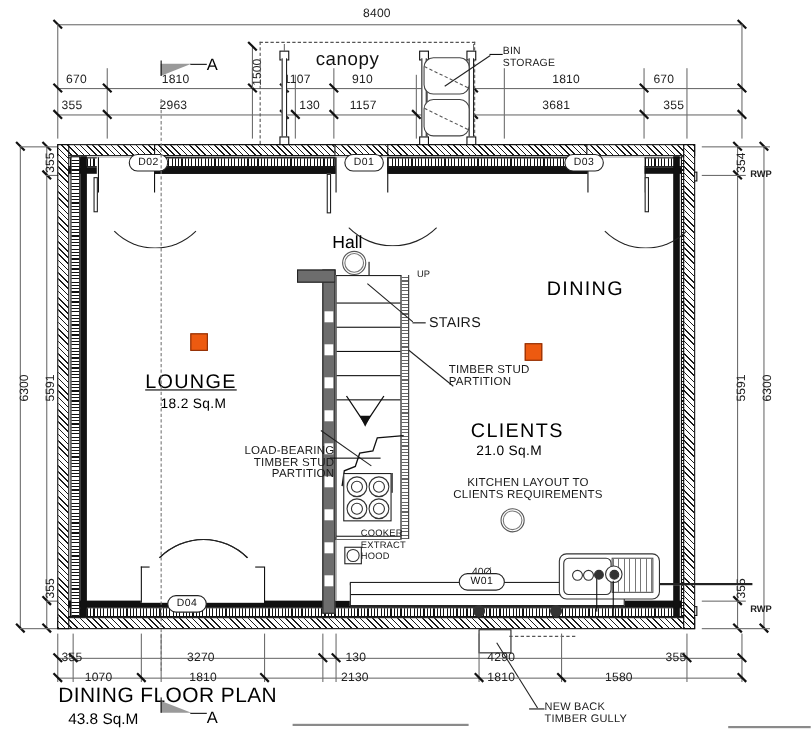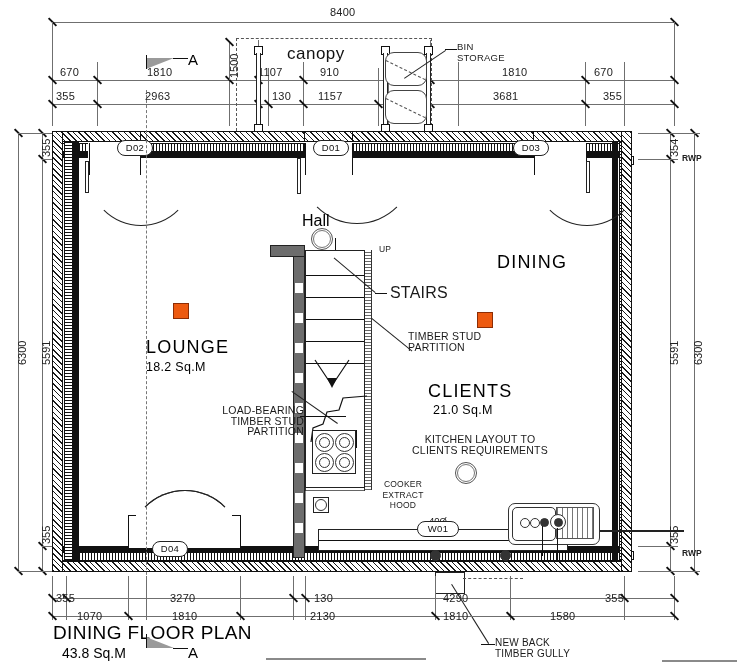--- a/index.html
+++ b/index.html
@@ -306,21 +306,21 @@
     <path d="M27 30 L22 20 L32 20 Z" fill="#111"></path>
   </svg>
 
   <svg class="abs" style="left:303px;top:390px;" width="66" height="60">
     <path d="M64 6 L40 8 L36 20 L24 22 L20 34 L10 38 L8 52" stroke="#111" stroke-width="1.2" fill="none"></path>
   </svg>
 
   <div class="vlb" style="left:335px;top:238px;height:12px;"></div>
   <div class="abs tiny" style="left:331px;top:244px;font-size:8.5px;">UP</div>
 
-  <div class="abs room" style="left:146px;top:337px;">LOUNGE</div>
+  <div class="abs room" style="left:132px;top:337px;text-decoration:underline;">LOUNGE</div>
   <div class="abs roomsm" style="left:146px;top:360px;">18.2 Sq.M</div>
 
   <div class="abs room" style="left:497px;top:252px;">DINING</div>
 
   <div class="abs room" style="left:428px;top:381px;">CLIENTS</div>
   <div class="abs roomsm" style="left:433px;top:403px;"></div>
   <div class="abs roomsm" style="left:433px;top:403px;">21.0 Sq.M</div>
 
   <div class="abs" style="left:302px;top:212px;font-size:16px;color:#000;">Hall</div>
 
@@ -332,21 +332,21 @@
   <div class="ring" style="left:455px;top:462px;width:20px;height:20px;">
     <span>HD</span>
   </div>
   <div class="ring" style="left:457px;top:464px;width:16px;height:16px;border-color:#777;"></div>
 
   <div class="orange" style="left:173px;top:303px;"></div>
   <div class="orange" style="left:477px;top:312px;"></div>
 
   <div class="hlb" style="left:375px;top:293px;width:12px;"></div>
   <div class="leader" style="left:375px;top:293px;width:54px;transform:rotate(-140deg);"></div>
-  <div class="abs note" style="left:390px;top:288px;font-size:16px;">STAIRS</div>
+  <div class="abs note" style="left:390px;top:288px;font-size:13px;">STAIRS</div>
 
   <div class="leader" style="left:372px;top:318px;width:52px;transform:rotate(39deg);"></div>
   <div class="abs note" style="left:408px;top:331px;font-size:10.5px;">TIMBER STUD
 PARTITION</div>
 
   <div class="leader" style="left:292px;top:391px;width:56px;transform:rotate(35deg);"></div>
   <div class="hlb" style="left:300px;top:416px;width:46px;"></div>
   <div class="abs note" style="left:194px;top:405px;font-size:10.5px;text-align:right;width:110px;">LOAD-BEARING
 TIMBER STUD
 PARTITION</div>
@@ -363,21 +363,21 @@
   <div class="burner" style="left:315px;top:453px;width:17px;height:17px;"></div>
   <div class="burner" style="left:335px;top:453px;width:17px;height:17px;"></div>
   <div class="burner" style="left:319px;top:437px;width:9px;height:9px;"></div>
   <div class="burner" style="left:339px;top:437px;width:9px;height:9px;"></div>
   <div class="burner" style="left:319px;top:457px;width:9px;height:9px;"></div>
   <div class="burner" style="left:339px;top:457px;width:9px;height:9px;"></div>
   <div class="vlb" style="left:356px;top:430px;height:18px;"></div>
 
   <div class="hob" style="left:313px;top:497px;width:14px;height:14px;"></div>
   <div class="burner" style="left:315px;top:499px;width:10px;height:10px;"></div>
-  <div class="abs note" style="left:328px;top:479px;font-size:8.5px;text-align:center;width:56px;margin-left:47px;">COOKER
+  <div class="abs note" style="left:328px;top:479px;font-size:8.5px;width:56px;">COOKER
 EXTRACT
 HOOD</div>
 
   <div class="svp" style="left:366px;top:534px;"></div>
   <div class="abs tiny" style="left:343px;top:533px;font-size:9px;">SVP</div>
 
   <div class="abs tiny" style="left:381px;top:515px;font-size:9.5px;">40Ø</div>
 
   <div class="abs" style="left:318px;top:529px;width:366px;height:0;"></div>
   <div class="win" style="left:318px;top:530px;width:366px;height:0px;"></div>

